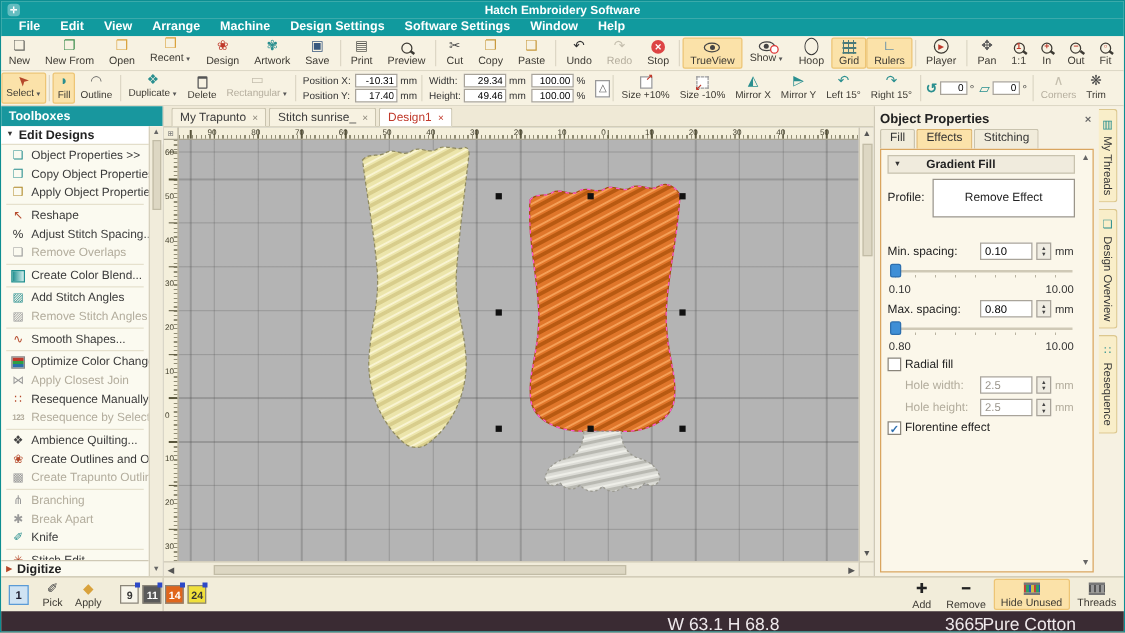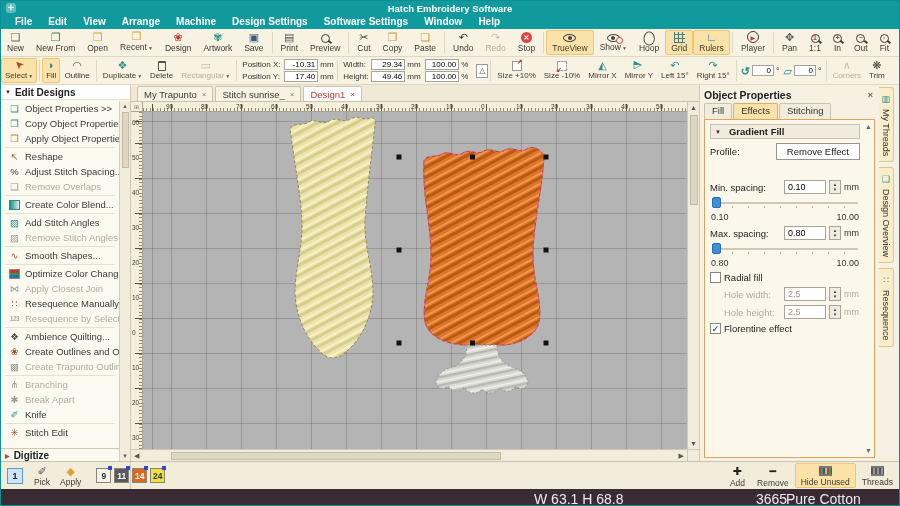--- a/index.html
+++ b/index.html
@@ -101,27 +101,27 @@
 .hthumb{height:8px;background:#ddd7c3;border:1px solid #c2bca6;width:330px;margin-left:30px}
 .scorner{position:absolute;right:0;bottom:0;width:12px;height:12px;background:#f1ecdb;border-left:1px solid #cfc9b6;border-top:1px solid #cfc9b6}
 
 .props{width:180px;background:#f6f1e2;border-left:1px solid #cfc9b6;display:flex;flex-direction:column;padding:2px 4px 3px;flex:0 0 180px}
 .p-title{font-size:10.5px;font-weight:bold;color:#222;display:flex;justify-content:space-between;align-items:center;height:15px;flex:0 0 15px}
 .p-close{font-size:9px;color:#666;padding:0 2px}
 .p-tabs{display:flex;gap:1px;margin-top:1px;flex:0 0 16px}
 .p-tab{font-size:9.5px;padding:1px 7px 0;border:1px solid #c9c3ae;border-bottom:none;background:#f1ecdb;border-radius:2px 2px 0 0;color:#333;height:16px}
 .p-tab.active{background:#fbe2a9;border-color:#d9b06a}
 .p-body{flex:1;border:1px solid #d9a55f;background:#fbf7ea;position:relative;padding:4px 14px 4px 5px;display:flex;flex-direction:column;gap:4px;overflow:hidden}
-.p-sec{height:15px;background:#f0ebdd;border:1px solid #c8c2ae;font-weight:bold;font-size:9.5px;color:#222;display:flex;align-items:center;gap:8px;padding-left:4px;flex:0 0 15px}
+.p-sec{height:15px;background:#f0ebdd;border:1px solid #c8c2ae;font-weight:bold;font-size:9.5px;color:#222;display:flex;align-items:center;gap:20px;padding-left:4px;flex:0 0 15px}
 .p-row{display:flex;align-items:center;font-size:9.5px;color:#222;gap:3px}
 .p-row .grow{flex:1}
 .pinput{width:42px;height:14px;border:1px solid #a9a49a;background:#fff;font-size:9px;padding:0 3px;font-family:"Liberation Sans",sans-serif}
 .spin{width:12px;height:14px;border:1px solid #a9a49a;background:#efece2;display:flex;flex-direction:column;align-items:center;justify-content:center;font-size:4.5px;line-height:5px;color:#444}
 .punit{font-size:9px;color:#333;width:16px}
-.btn{border:1px solid #9a958a;background:#fff;font-size:9.5px;padding:1px 10px;height:17px;color:#222}
+.btn{border:1px solid #9a958a;background:#fff;font-size:9.5px;padding:1px 25px;height:31px;color:#222}
 .profiles{display:flex;gap:1px;background:#fff;border:1px solid #c8c2ae;padding:3px 2px;justify-content:space-between}
 .prof{display:flex;flex-direction:column;align-items:center;padding:2px 1px 1px;font-size:8.5px;color:#333;gap:2px}
 .prof.selected{background:#fbe2a9}
 .pimg{width:33px;height:32px;border:1px solid #6a6a6a;background:repeating-linear-gradient(0deg,#1a8f93 0 2px,#0e6d72 2px 3px,#7fd0cc 3px 4px,#1a8f93 4px 6px)}
 .slider{position:relative;height:10px;margin:0 2px;flex:0 0 10px}
 .slider .track{position:absolute;left:0;right:0;top:4px;height:2px;background:#cfc9b6}
 .slider .ticks{position:absolute;left:4px;right:4px;top:8px;height:2px;background-image:repeating-linear-gradient(90deg,#b9b3a0 0 1px,transparent 1px 16px)}
 .slider .thumb{position:absolute;left:0;top:-1px;width:9px;height:11px;background:#3f8fd6;border:1px solid #2d6fae;border-radius:2px}
 .range{display:flex;justify-content:space-between;font-size:9px;color:#333;padding:0 1px}
 .cb{width:11px;height:11px;border:1px solid #8a857a;background:#fff;display:inline-flex;align-items:center;justify-content:center;font-size:9px;color:#2d6fae;font-weight:bold;flex:0 0 11px}
@@ -497,20 +497,21 @@
           <span class="ic-wrap">
             <span class="gl" style="color: rgb(68, 68, 68);">❋</span>
           </span>
           <span class="lb">Trim</span>
         </div>
       </div>
   </div>
 
   <div class="main">
     <div class="sidebar">
+      <div class="sb-title">Toolboxes</div>
       <div class="sb-sec">
           <span class="sb-tri">▼</span>
           <span>Edit Designs</span>
         </div>
       <div class="sb-list" id="sblist">
           <div class="sb-item">
             <span class="ic-wrap">
               <span class="gl" style="color: rgb(42, 143, 143);">❏</span>
             </span>
             <span>Object Properties &gt;&gt;</span>

